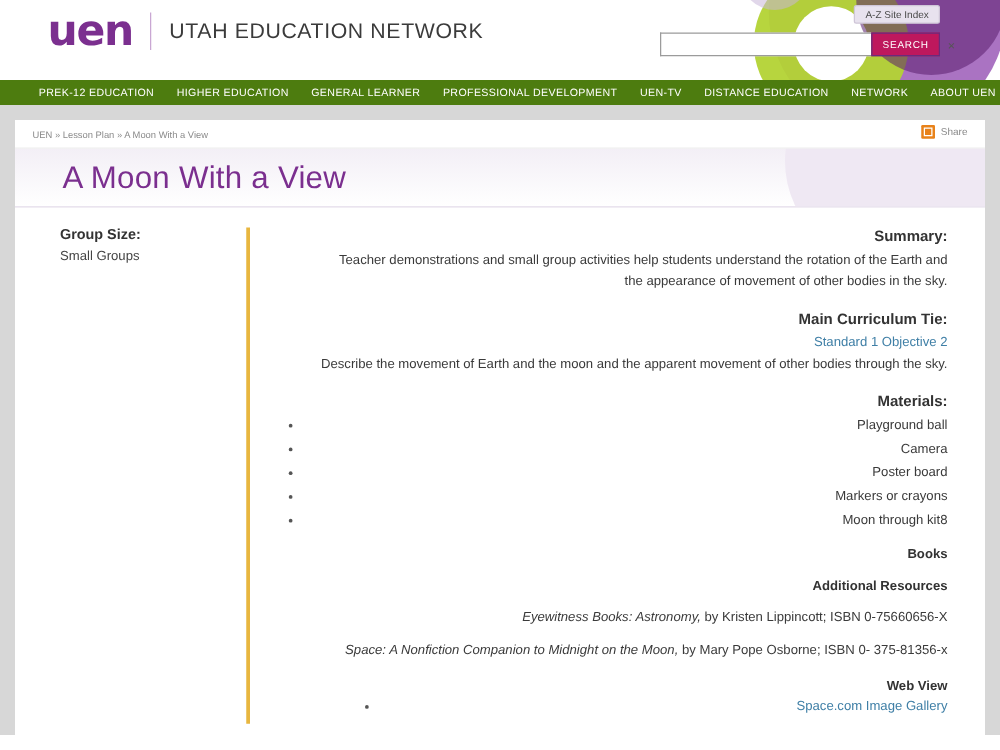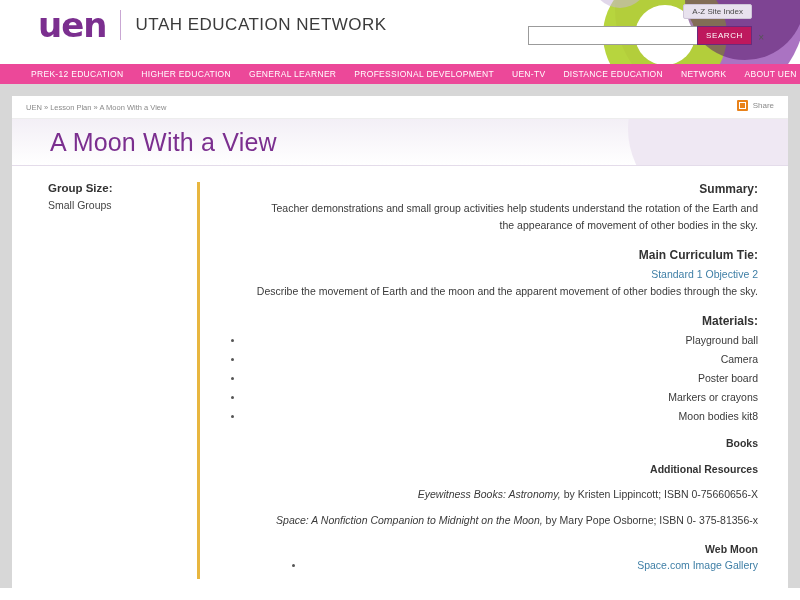--- a/index.html
+++ b/index.html
@@ -104,21 +104,21 @@
     right: 36px;
     top: 32px;
     font-size: 10px;
     color: #555;
     cursor: pointer;
   }
 
   
   .navbar {
     height: 20px;
-    background: #ec4899;
+    background: #4d7c0f;
     display: flex;
     align-items: center;
     padding-left: 22px;
     gap: 0;
   }
   .nav-item {
     color: #ffffff;
     font-size: 8.5px;
     letter-spacing: 0.3px;
     padding: 0 9px;
@@ -403,30 +403,30 @@
         <div class="sec-head spaced">Main Curriculum Tie:</div>
         <p class="para"><a class="link">Standard 1 Objective 2</a></p>
         <p class="para">Describe the movement of Earth and the moon and the apparent movement of other bodies through the sky.</p>
 
         <div class="sec-head spaced">Materials:</div>
         <ul class="bullets">
           <li>Playground ball</li>
           <li>Camera</li>
           <li>Poster board</li>
           <li>Markers or crayons</li>
-          <li>Moon bodies kit8</li>
+          <li>Moon through kit8</li>
         </ul>
 
         <div class="sub-head">Books</div>
         <div class="sub-head">Additional Resources</div>
 
         <p class="book-entry"><span class="book-title">Eyewitness Books: Astronomy,</span><span> by Kristen Lippincott; ISBN 0-75660656-X</span></p>
         <p class="book-entry"><span class="book-title">Space: A Nonfiction Companion to Midnight on the Moon,</span><span> by Mary Pope Osborne; ISBN 0- 375-81356-x</span></p>
 
-        <div class="websites-head">Web Moon</div>
+        <div class="websites-head">Web View</div>
         <ul class="web-list">
           <li><a class="link">Space.com Image Gallery</a></li>
 
         </ul>
 
       </div>
     </div>
 
   </div>
 </div>

